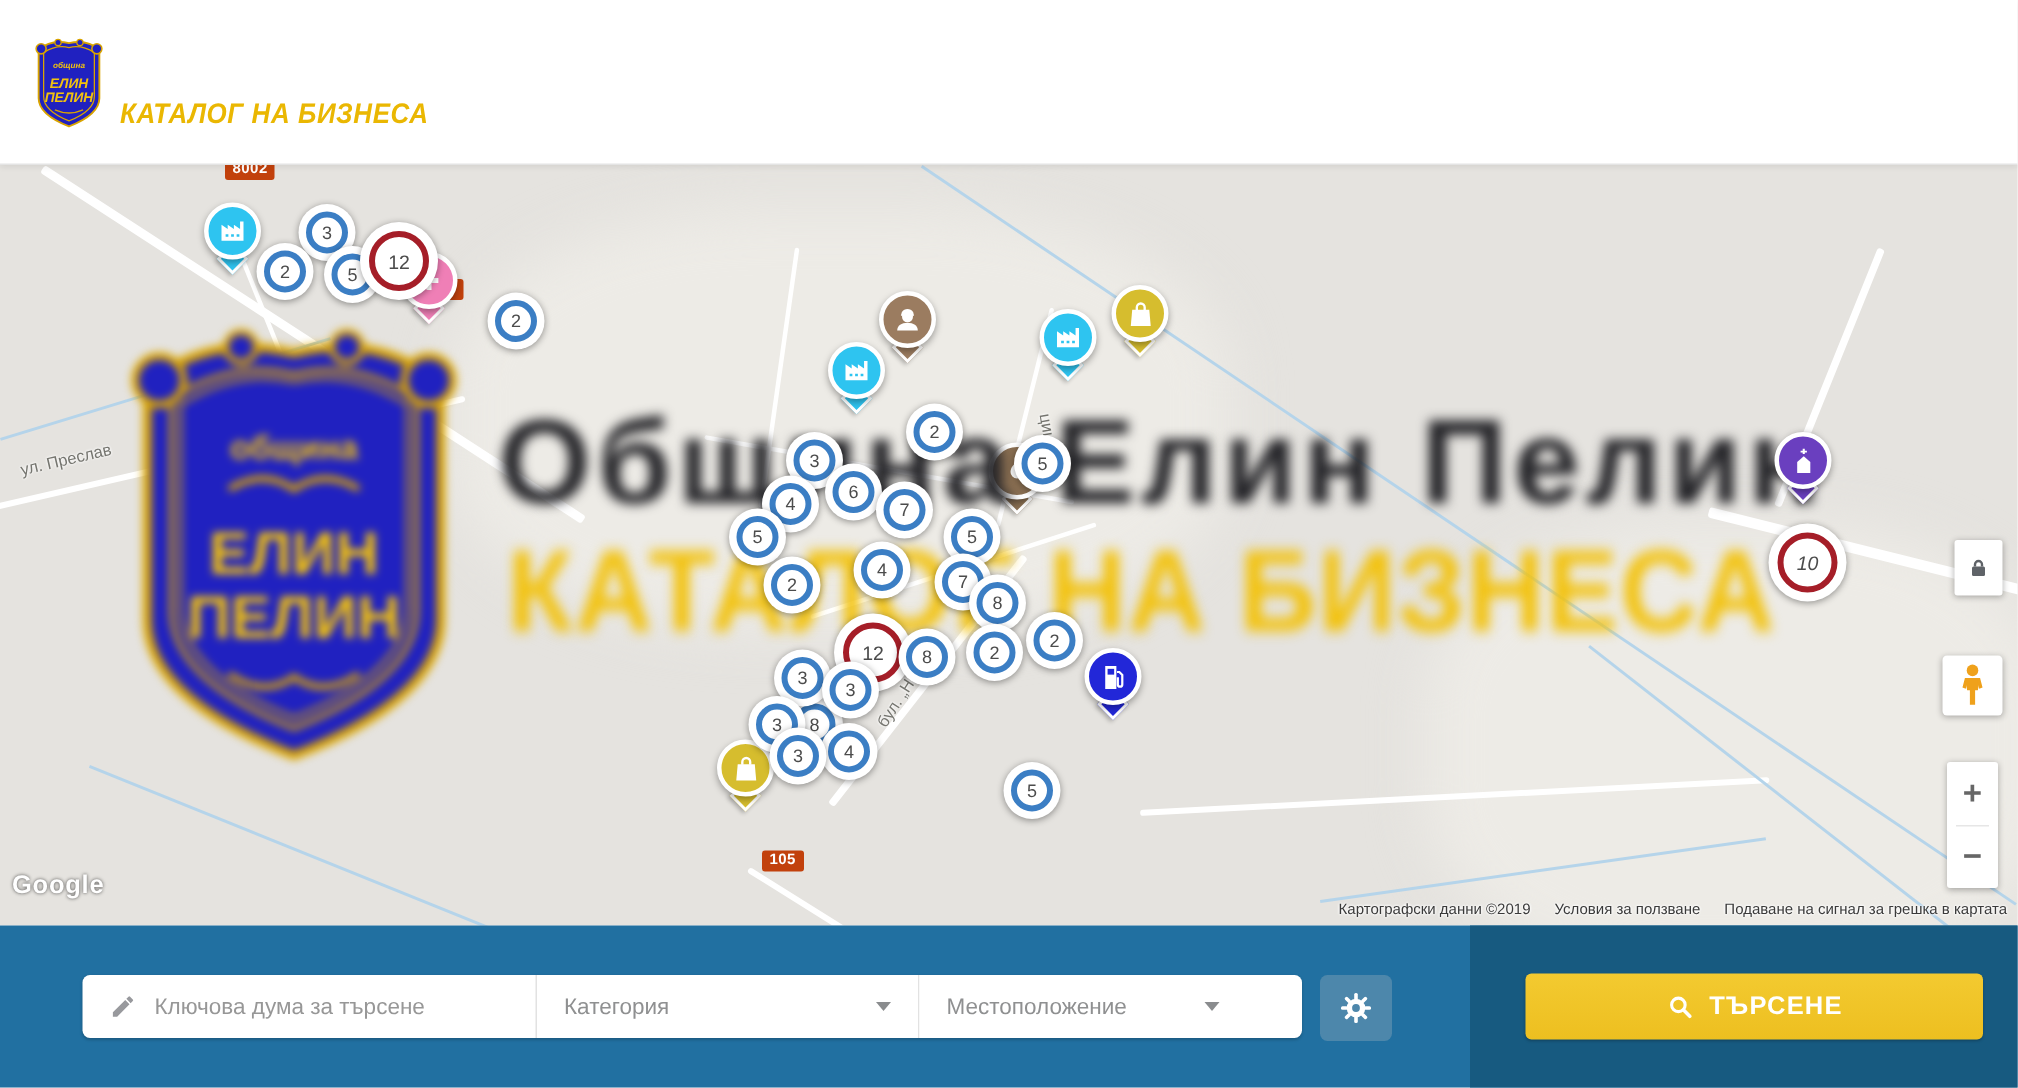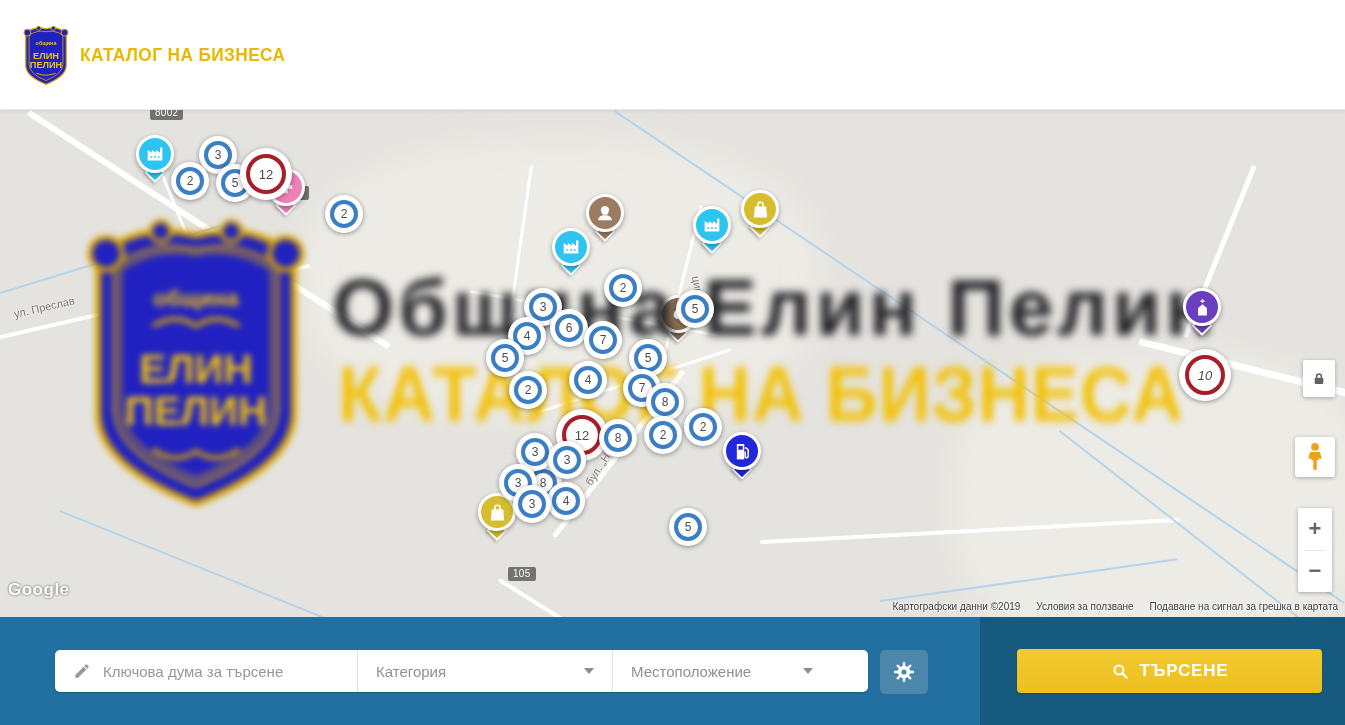--- a/index.html
+++ b/index.html
@@ -2,39 +2,39 @@
 <html><head>
 <meta charset="utf-8">
 <style>
   * { margin:0; padding:0; box-sizing:border-box; }
   html,body { width:1345px; height:725px; overflow:hidden; font-family:"Liberation Sans",sans-serif; background:#fff; }
 
   
   .header { position:absolute; left:0; top:0; width:1345px; height:110px; background:#fff;
             border-bottom:1px solid #e4e4e4; box-shadow:0 1px 4px rgba(0,0,0,.08); z-index:50;
             display:flex; align-items:center; justify-content:space-between; }
-  .logo-wrap { display:flex; align-items:center; margin-left:22px; }
+  .logo-wrap { display:flex; align-items:flex-end; margin-left:22px;font-style:italic; }
   .logo-shield { width:48px; height:64px; }
   .logo-text { margin-left:10px; }
   .logo-title { font-size:21px; font-weight:700; color:#3d3e42; letter-spacing:.2px; }
   .logo-sub { font-size:18px; font-weight:700; color:#eab702; letter-spacing:.4px;
               transform:scale(.96,1.05); transform-origin:left center; margin-top:2px; }
   .nav { display:flex; align-items:center; gap:36px; margin-right:26px; }
   .nav-item { font-size:15px; font-weight:700; color:#2e3036; cursor:pointer; white-space:nowrap;
               display:inline-block; transform:scale(.9,1.08); letter-spacing:0; }
 
   
   .map { position:absolute; left:0; top:110px; width:1345px; height:507px; background:#e5e3df; overflow:hidden; }
   .road { position:absolute; background:#ffffff; transform-origin:left top; z-index:1; border-radius:2px; }
   .bline { position:absolute; background:#b5d4ea; transform-origin:left top; z-index:1; }
   .patch { position:absolute; background:#edebe6; filter:blur(18px); z-index:0; border-radius:40%; }
 
   .street-label { position:absolute; z-index:2; font-size:11px; color:#75756f; white-space:nowrap;
                   text-shadow:0 0 2px #fff,0 0 2px #fff; transform-origin:left center; }
-  .road-badge { position:absolute; z-index:2; background:#737373; color:#fff; font-size:10px; font-weight:400;
+  .road-badge { position:absolute; z-index:2; background:#c2410c; color:#fff; font-size:10px; font-weight:700;
                 padding:2px 5px; border-radius:2px; letter-spacing:.3px; line-height:1; }
 
   
   .wm-shield { position:absolute; z-index:6; filter:blur(3px); }
   .wm-title { position:absolute; z-index:6; font-weight:700; color:#242428; filter:blur(4px);
               font-size:80px; letter-spacing:4px; white-space:nowrap; }
   .wm-sub { position:absolute; z-index:6; font-weight:700; color:#f2c20e; filter:blur(4px);
             font-size:76px; letter-spacing:1px; white-space:nowrap; transform:scale(.95,1.02); transform-origin:left top; }
 
   

